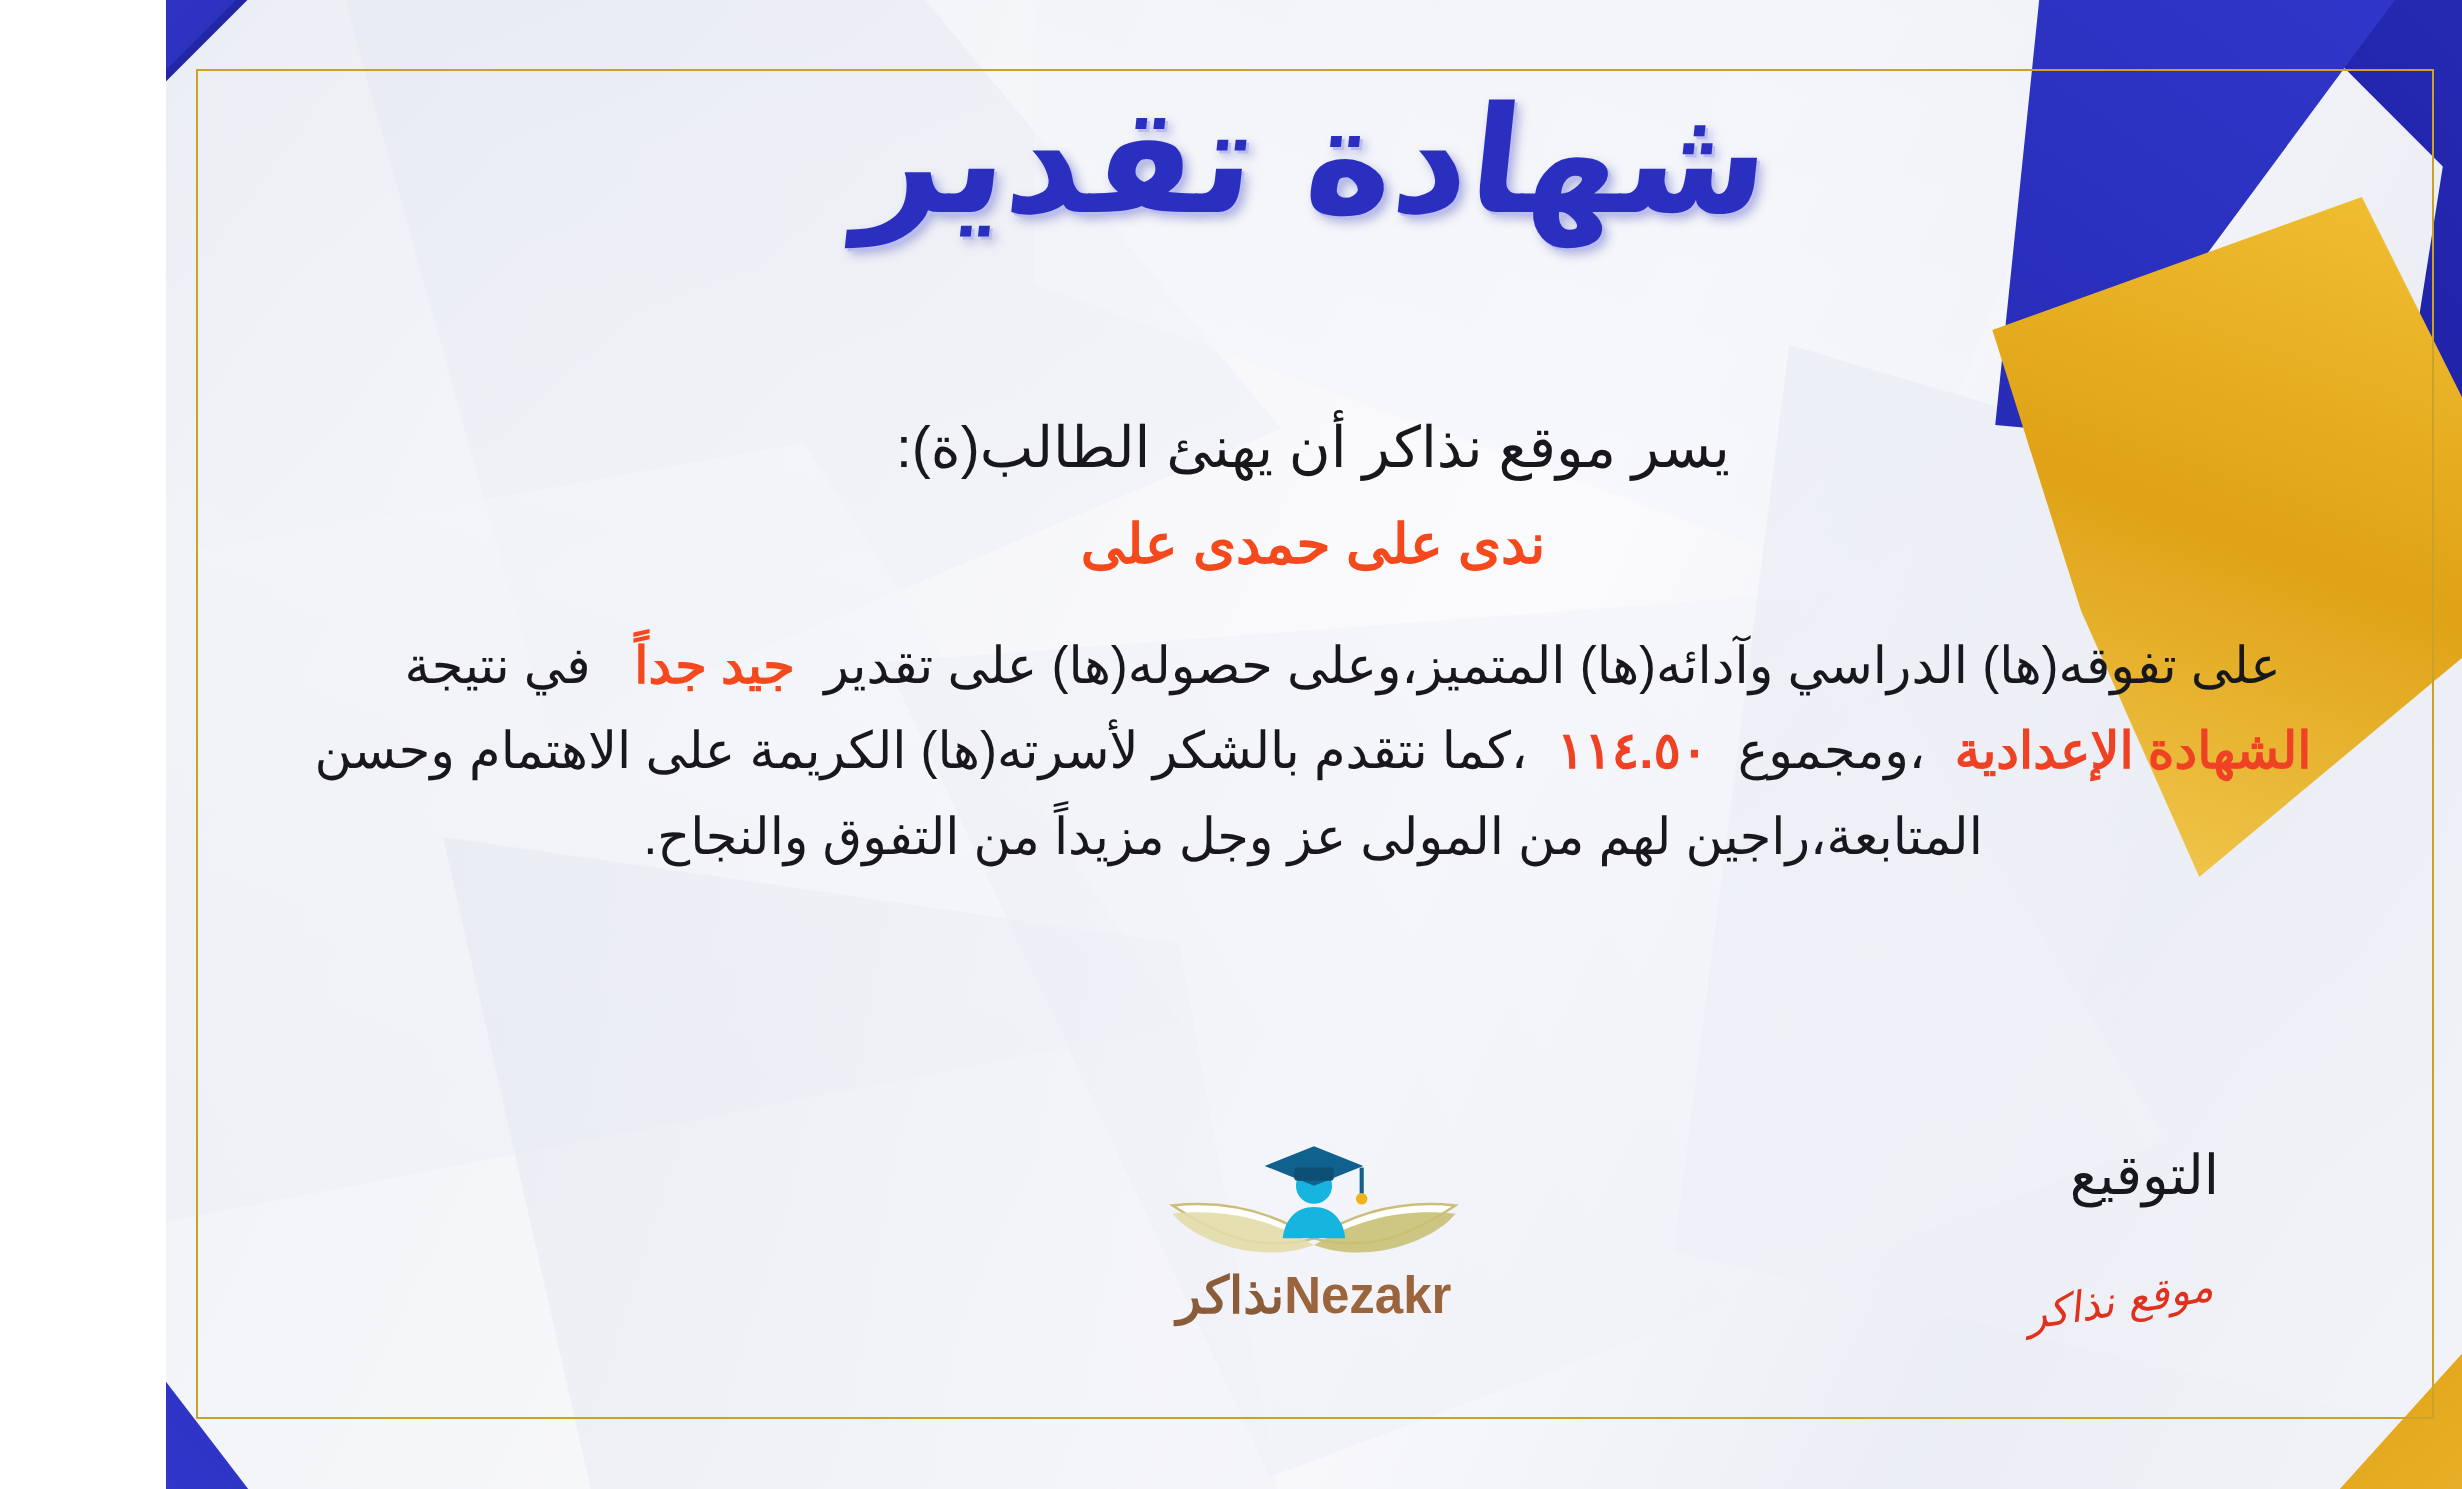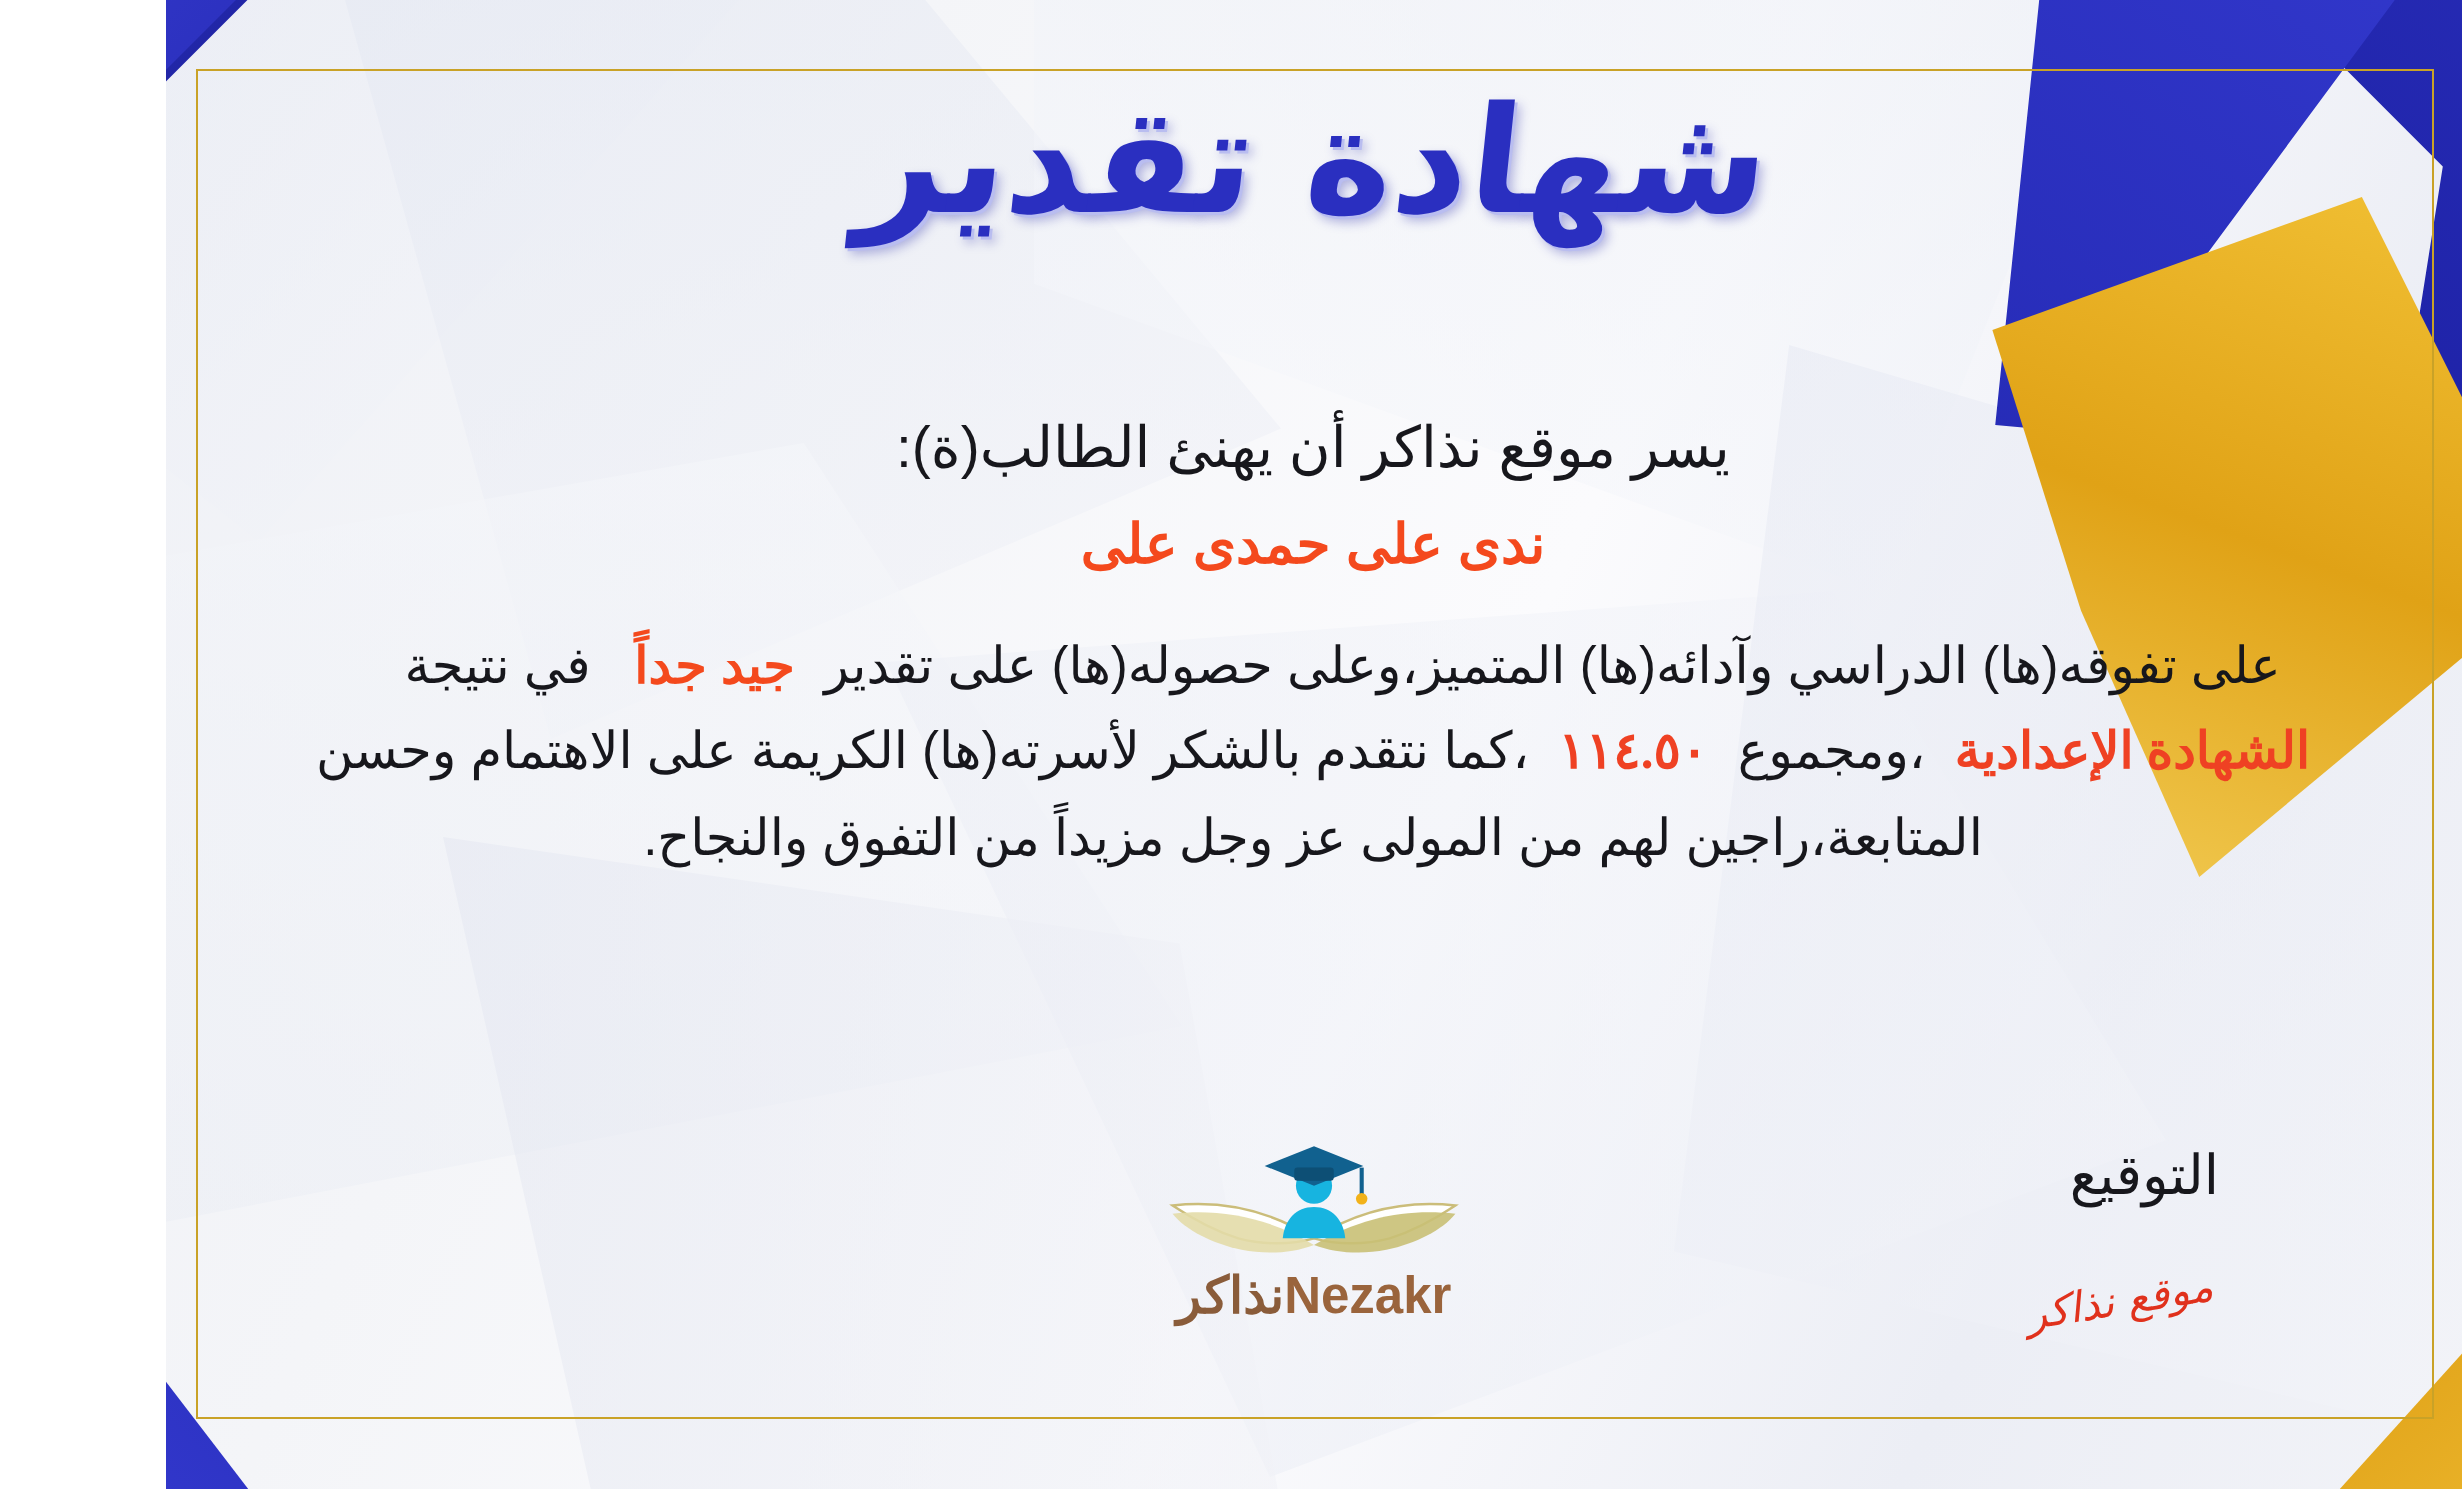--- a/index.html
+++ b/index.html
@@ -168,21 +168,20 @@
     text-align: center;
     padding: 0 29.5px;
   }
   .hl-red {
     color: #f4491d;
     font-weight: 700;
   }
   .hl-red-mid {
     color: #ef4123;
     font-weight: 700;
-    font-family: Liberation Serif, serif;
   }
   .spacer-gap { display:inline-block; width: 59px; }
   .spacer-gap-sm { display:inline-block; width: 29.5px; }
 
   
   .sign-label {
     position: absolute;
     right: 409px;
     top: 1143px;
     font-size: 55px;

